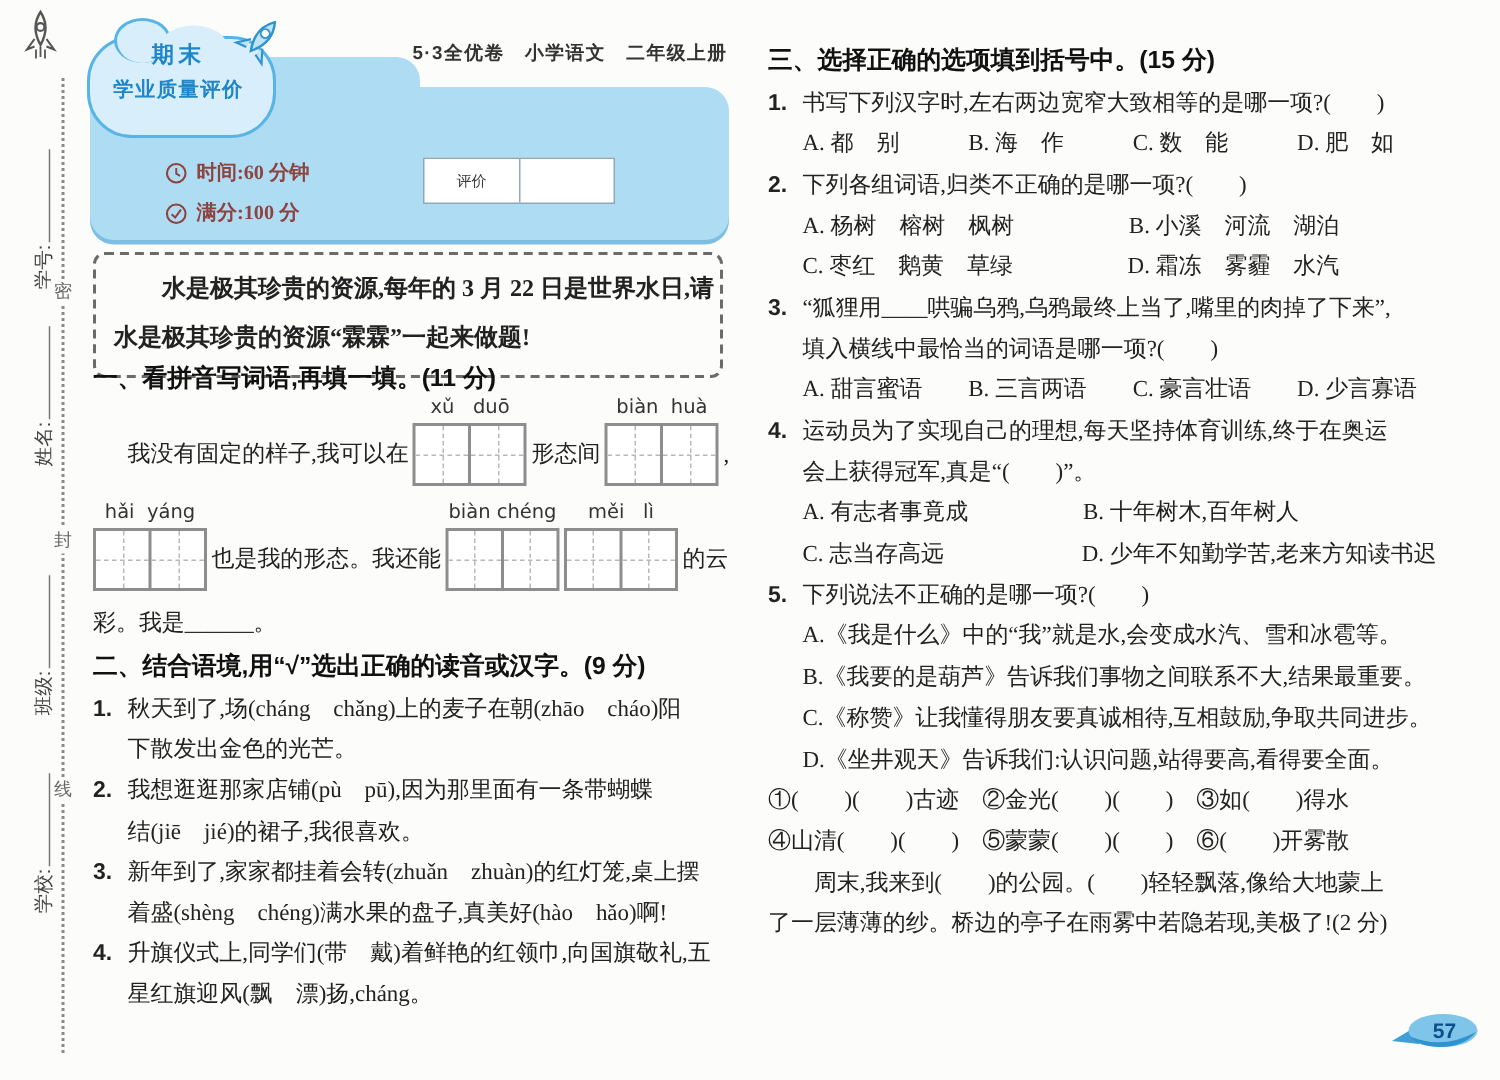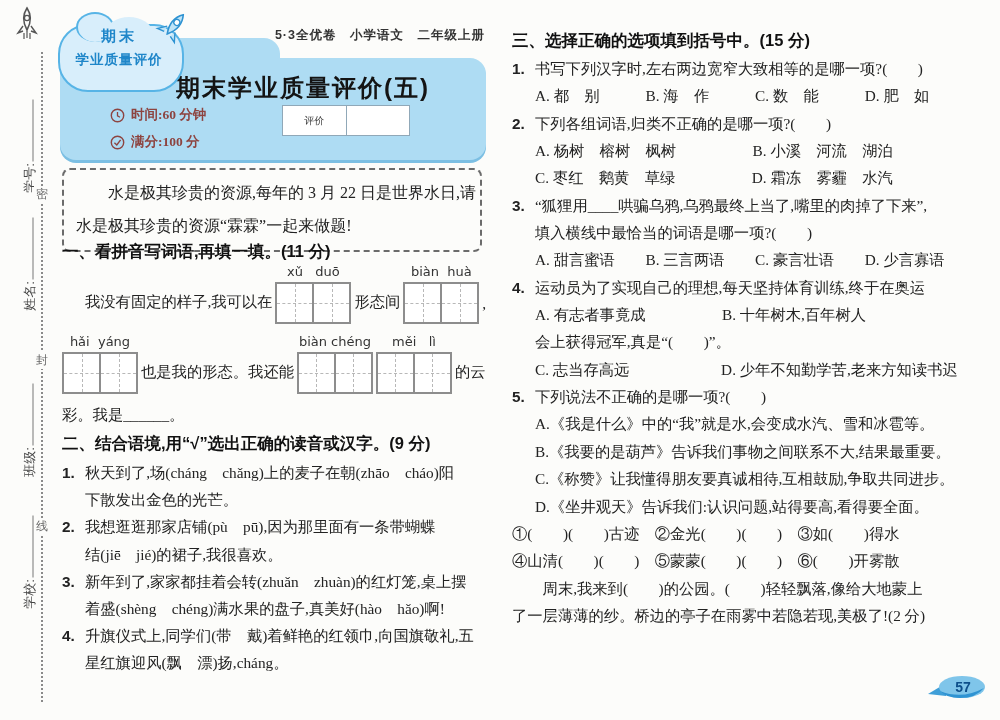--- a/index.html
+++ b/index.html
@@ -40,21 +40,21 @@
               background:#d8eefb;border:2px solid #57b4e6;border-radius:50%;border-bottom:none;}
   .cloud-body::after{content:"";position:absolute;left:46px;top:-9px;width:46px;height:30px;
               background:#d8eefb;border-radius:50%;}
   .cloud-text{position:absolute;left:0;width:122px;text-align:center;z-index:4;
               font-family:"Liberation Sans",sans-serif;font-weight:700;color:#1f86c9;}
   .cloud-l1{top:13px;font-size:15px;letter-spacing:3px;}
   .cloud-l2{top:37px;font-size:13.5px;letter-spacing:1px;}
   .cloud-rocket{position:absolute;right:-2px;top:-4px;transform:rotate(40deg);z-index:5;}
   
   .intro{position:absolute;left:62px;top:168px;width:420px;height:84px;border:2px dashed #6b6b6b;
-         border-radius:8px;padding:6px 12px;box-sizing:border-box;}
+         border-radius:8px;padding:6px 12px;box-sizing:border-box;font-weight:bold;}
   .intro div{line-height:33px;font-size:16px;white-space:nowrap;}
   .intro .ind{text-indent:2em;}
   
   .sec-title{font:700 16.5px "Liberation Sans",sans-serif;color:#111;white-space:nowrap;}
   .qline{position:relative;padding-left:23px;white-space:nowrap;font-size:15.3px;}
   .qnum{position:absolute;left:0;top:0;font-weight:700;font-family:"Liberation Sans",sans-serif;}
   .opt{padding-left:23px;white-space:nowrap;font-size:15.3px;}
   
   .s1-title{position:absolute;left:62px;top:241px;}
   .fill-row{position:absolute;display:flex;align-items:flex-end;gap:3px;}
@@ -112,21 +112,20 @@
     </div>
     <div class="side-field" style="top:553px">
       <span>学校:</span>
         <span class="side-blank"></span>
     </div>
   </div>
 
   <div class="brand">5·3全优卷　小学语文　二年级上册</div>
   <div class="card-tab"></div>
   <div class="card">
-    <div class="card-title">期末学业质量评价(五)</div>
     <div class="info-row info-time">
       <svg width="15" height="15" viewBox="0 0 15 15">
         <circle cx="7.5" cy="7.5" r="6.2" fill="none" stroke="#8d4440" stroke-width="1.4"></circle>
         <path d="M7.5 4 L7.5 7.8 L10 9.2" fill="none" stroke="#8d4440" stroke-width="1.3"></path>
       </svg>
       <span>时间:60 分钟</span>
     </div>
     <div class="info-row info-score">
       <svg width="15" height="15" viewBox="0 0 15 15">
         <circle cx="7.5" cy="7.5" r="6.2" fill="none" stroke="#8d4440" stroke-width="1.4"></circle>
@@ -225,22 +224,22 @@
 
     <div class="rline qline"><span class="qnum">2.</span><span>下列各组词语,归类不正确的是哪一项?(　　)</span></div>
     <div class="rline opt">A. 杨树　榕树　枫树　　　　　B. 小溪　河流　湖泊</div>
     <div class="rline opt">C. 枣红　鹅黄　草绿　　　　　D. 霜冻　雾霾　水汽</div>
 
     <div class="rline qline"><span class="qnum">3.</span><span>“狐狸用____哄骗乌鸦,乌鸦最终上当了,嘴里的肉掉了下来”,</span></div>
     <div class="rline opt">填入横线中最恰当的词语是哪一项?(　　)</div>
     <div class="rline opt">A. 甜言蜜语　　B. 三言两语　　C. 豪言壮语　　D. 少言寡语</div>
 
     <div class="rline qline"><span class="qnum">4.</span><span>运动员为了实现自己的理想,每天坚持体育训练,终于在奥运</span></div>
+    <div class="rline opt">会上获得冠军,真是“(　　)”。</div>
     <div class="rline opt">A. 有志者事竟成　　　　　B. 十年树木,百年树人</div>
-    <div class="rline opt">会上获得冠军,真是“(　　)”。</div>
     <div class="rline opt">C. 志当存高远　　　　　　D. 少年不知勤学苦,老来方知读书迟</div>
 
     <div class="rline qline"><span class="qnum">5.</span><span>下列说法不正确的是哪一项?(　　)</span></div>
     <div class="rline opt">A.《我是什么》中的“我”就是水,会变成水汽、雪和冰雹等。</div>
     <div class="rline opt">B.《我要的是葫芦》告诉我们事物之间联系不大,结果最重要。</div>
     <div class="rline opt">C.《称赞》让我懂得朋友要真诚相待,互相鼓励,争取共同进步。</div>
     <div class="rline opt">D.《坐井观天》告诉我们:认识问题,站得要高,看得要全面。</div>
 
     <div class="rline opt noind">①(　　)(　　)古迹　②金光(　　)(　　)　③如(　　)得水</div>
     <div class="rline opt noind">④山清(　　)(　　)　⑤蒙蒙(　　)(　　)　⑥(　　)开雾散</div>

